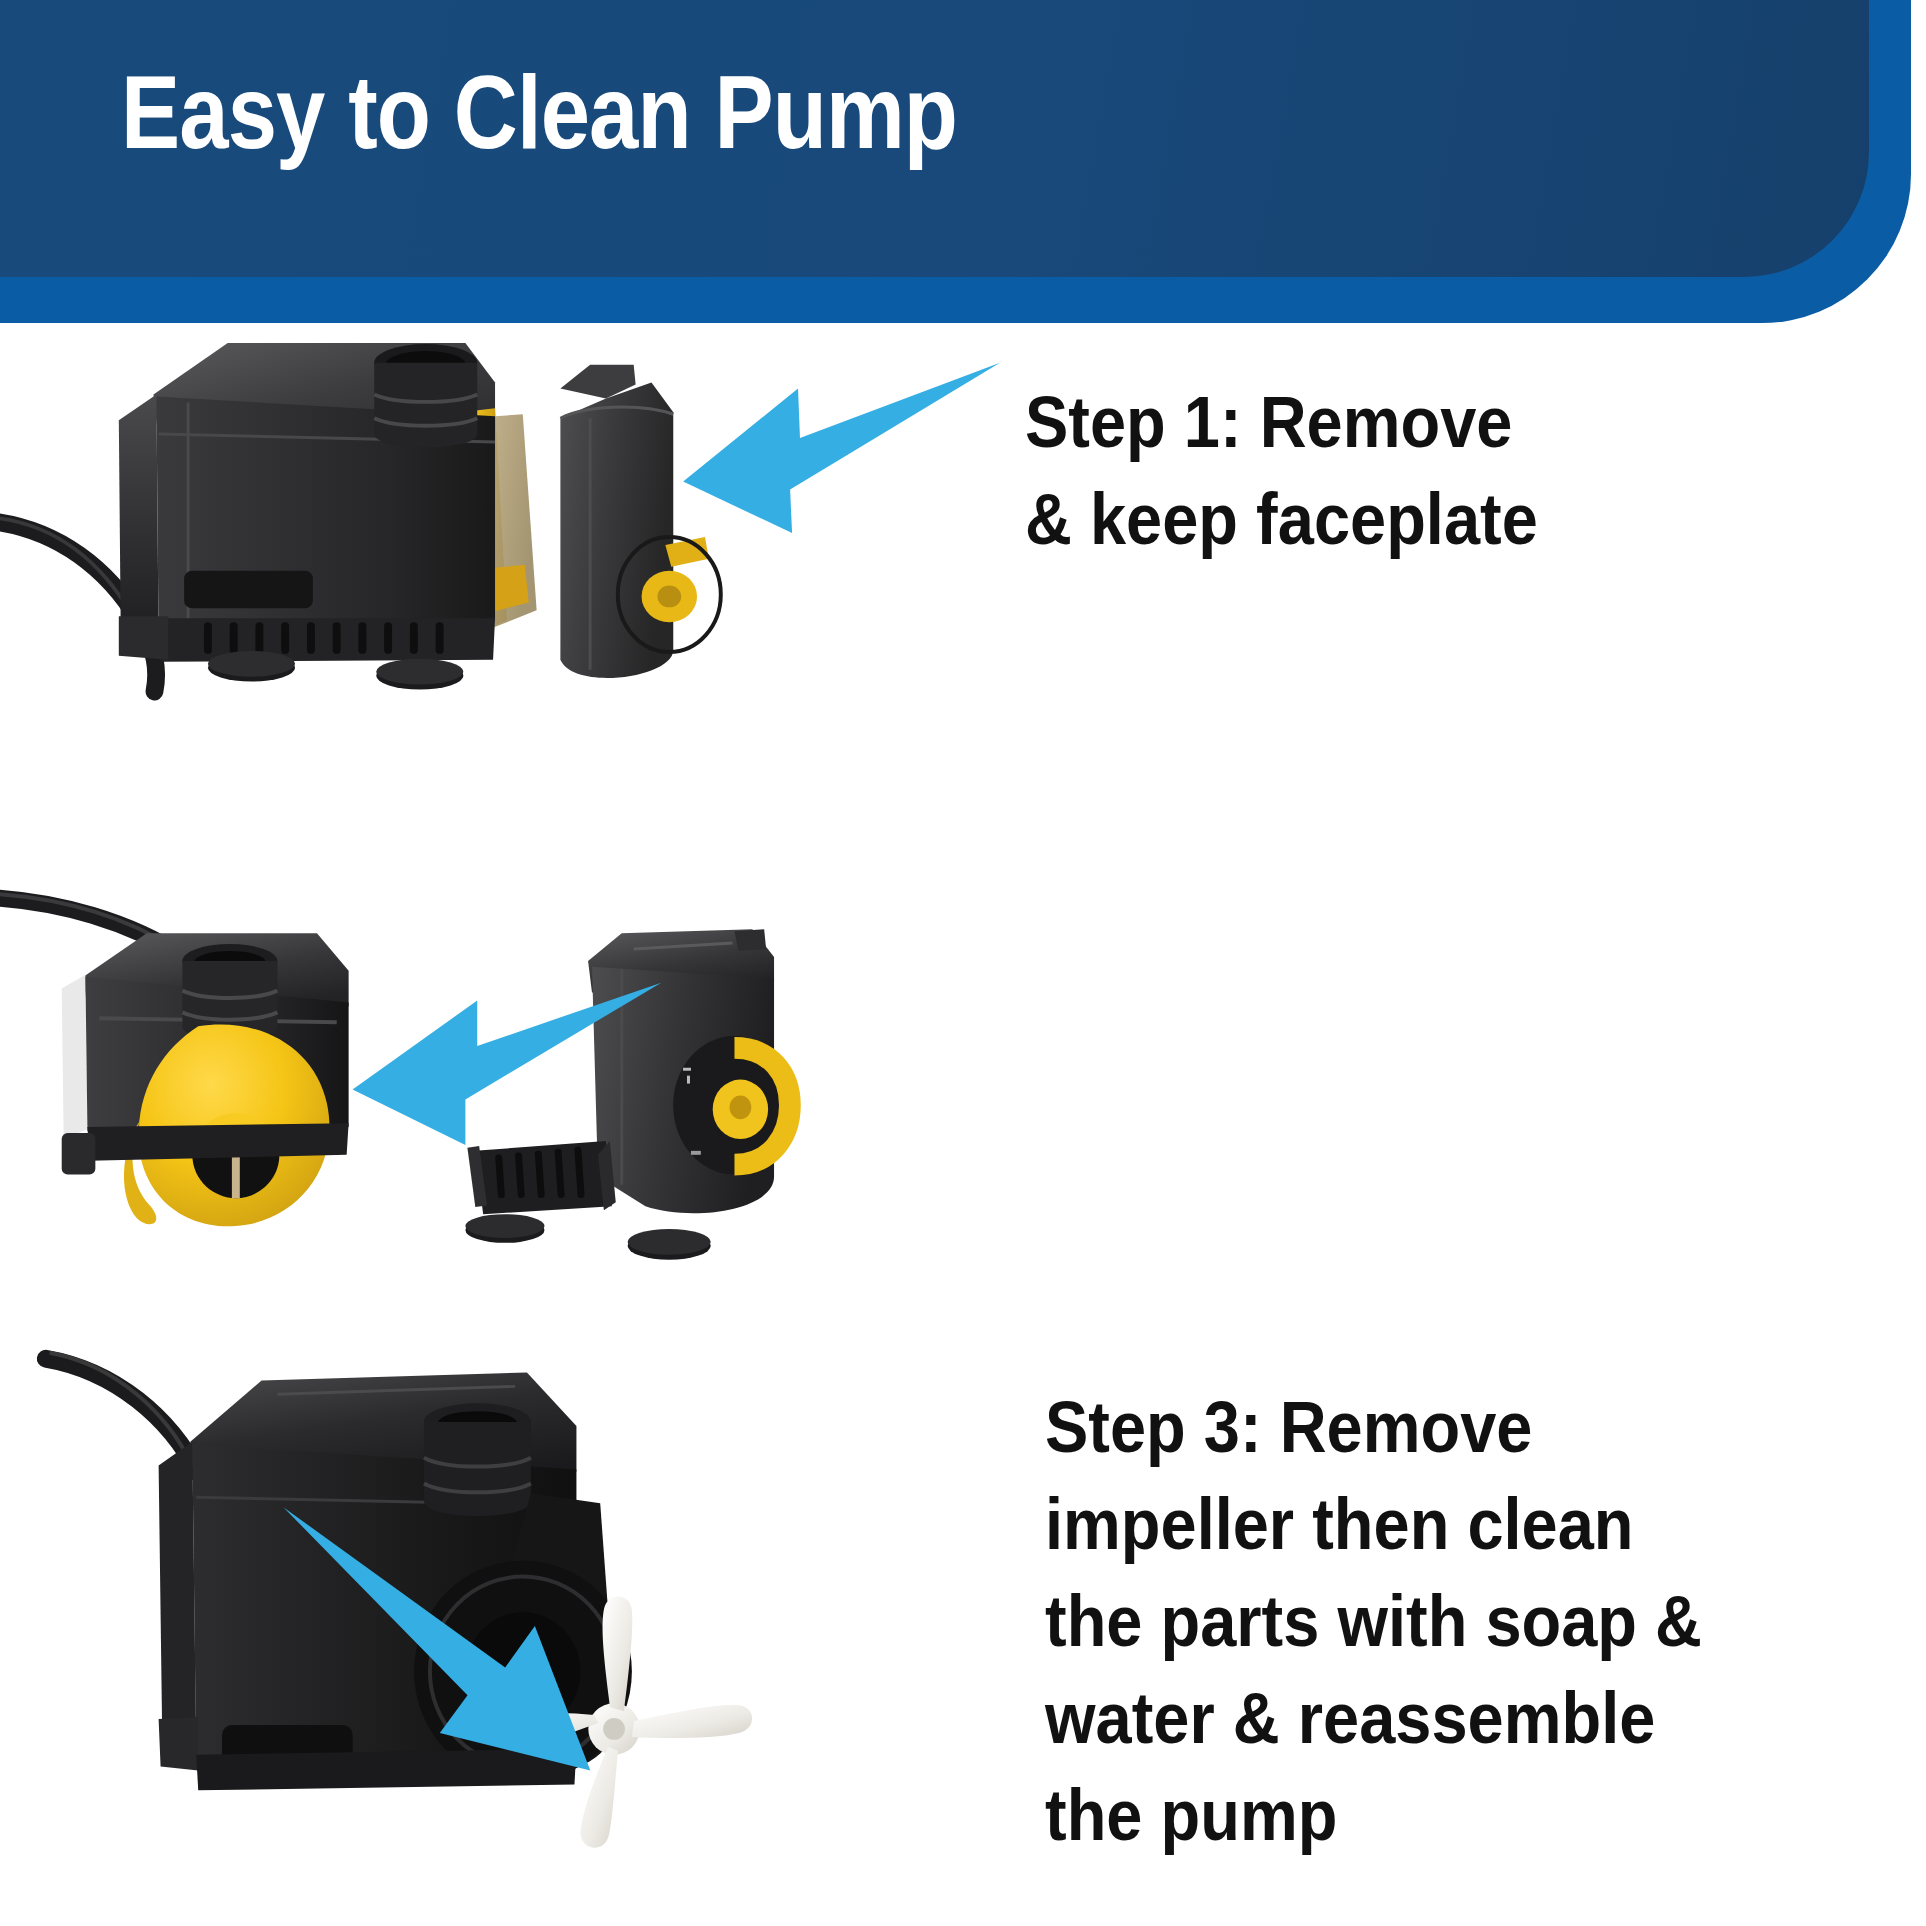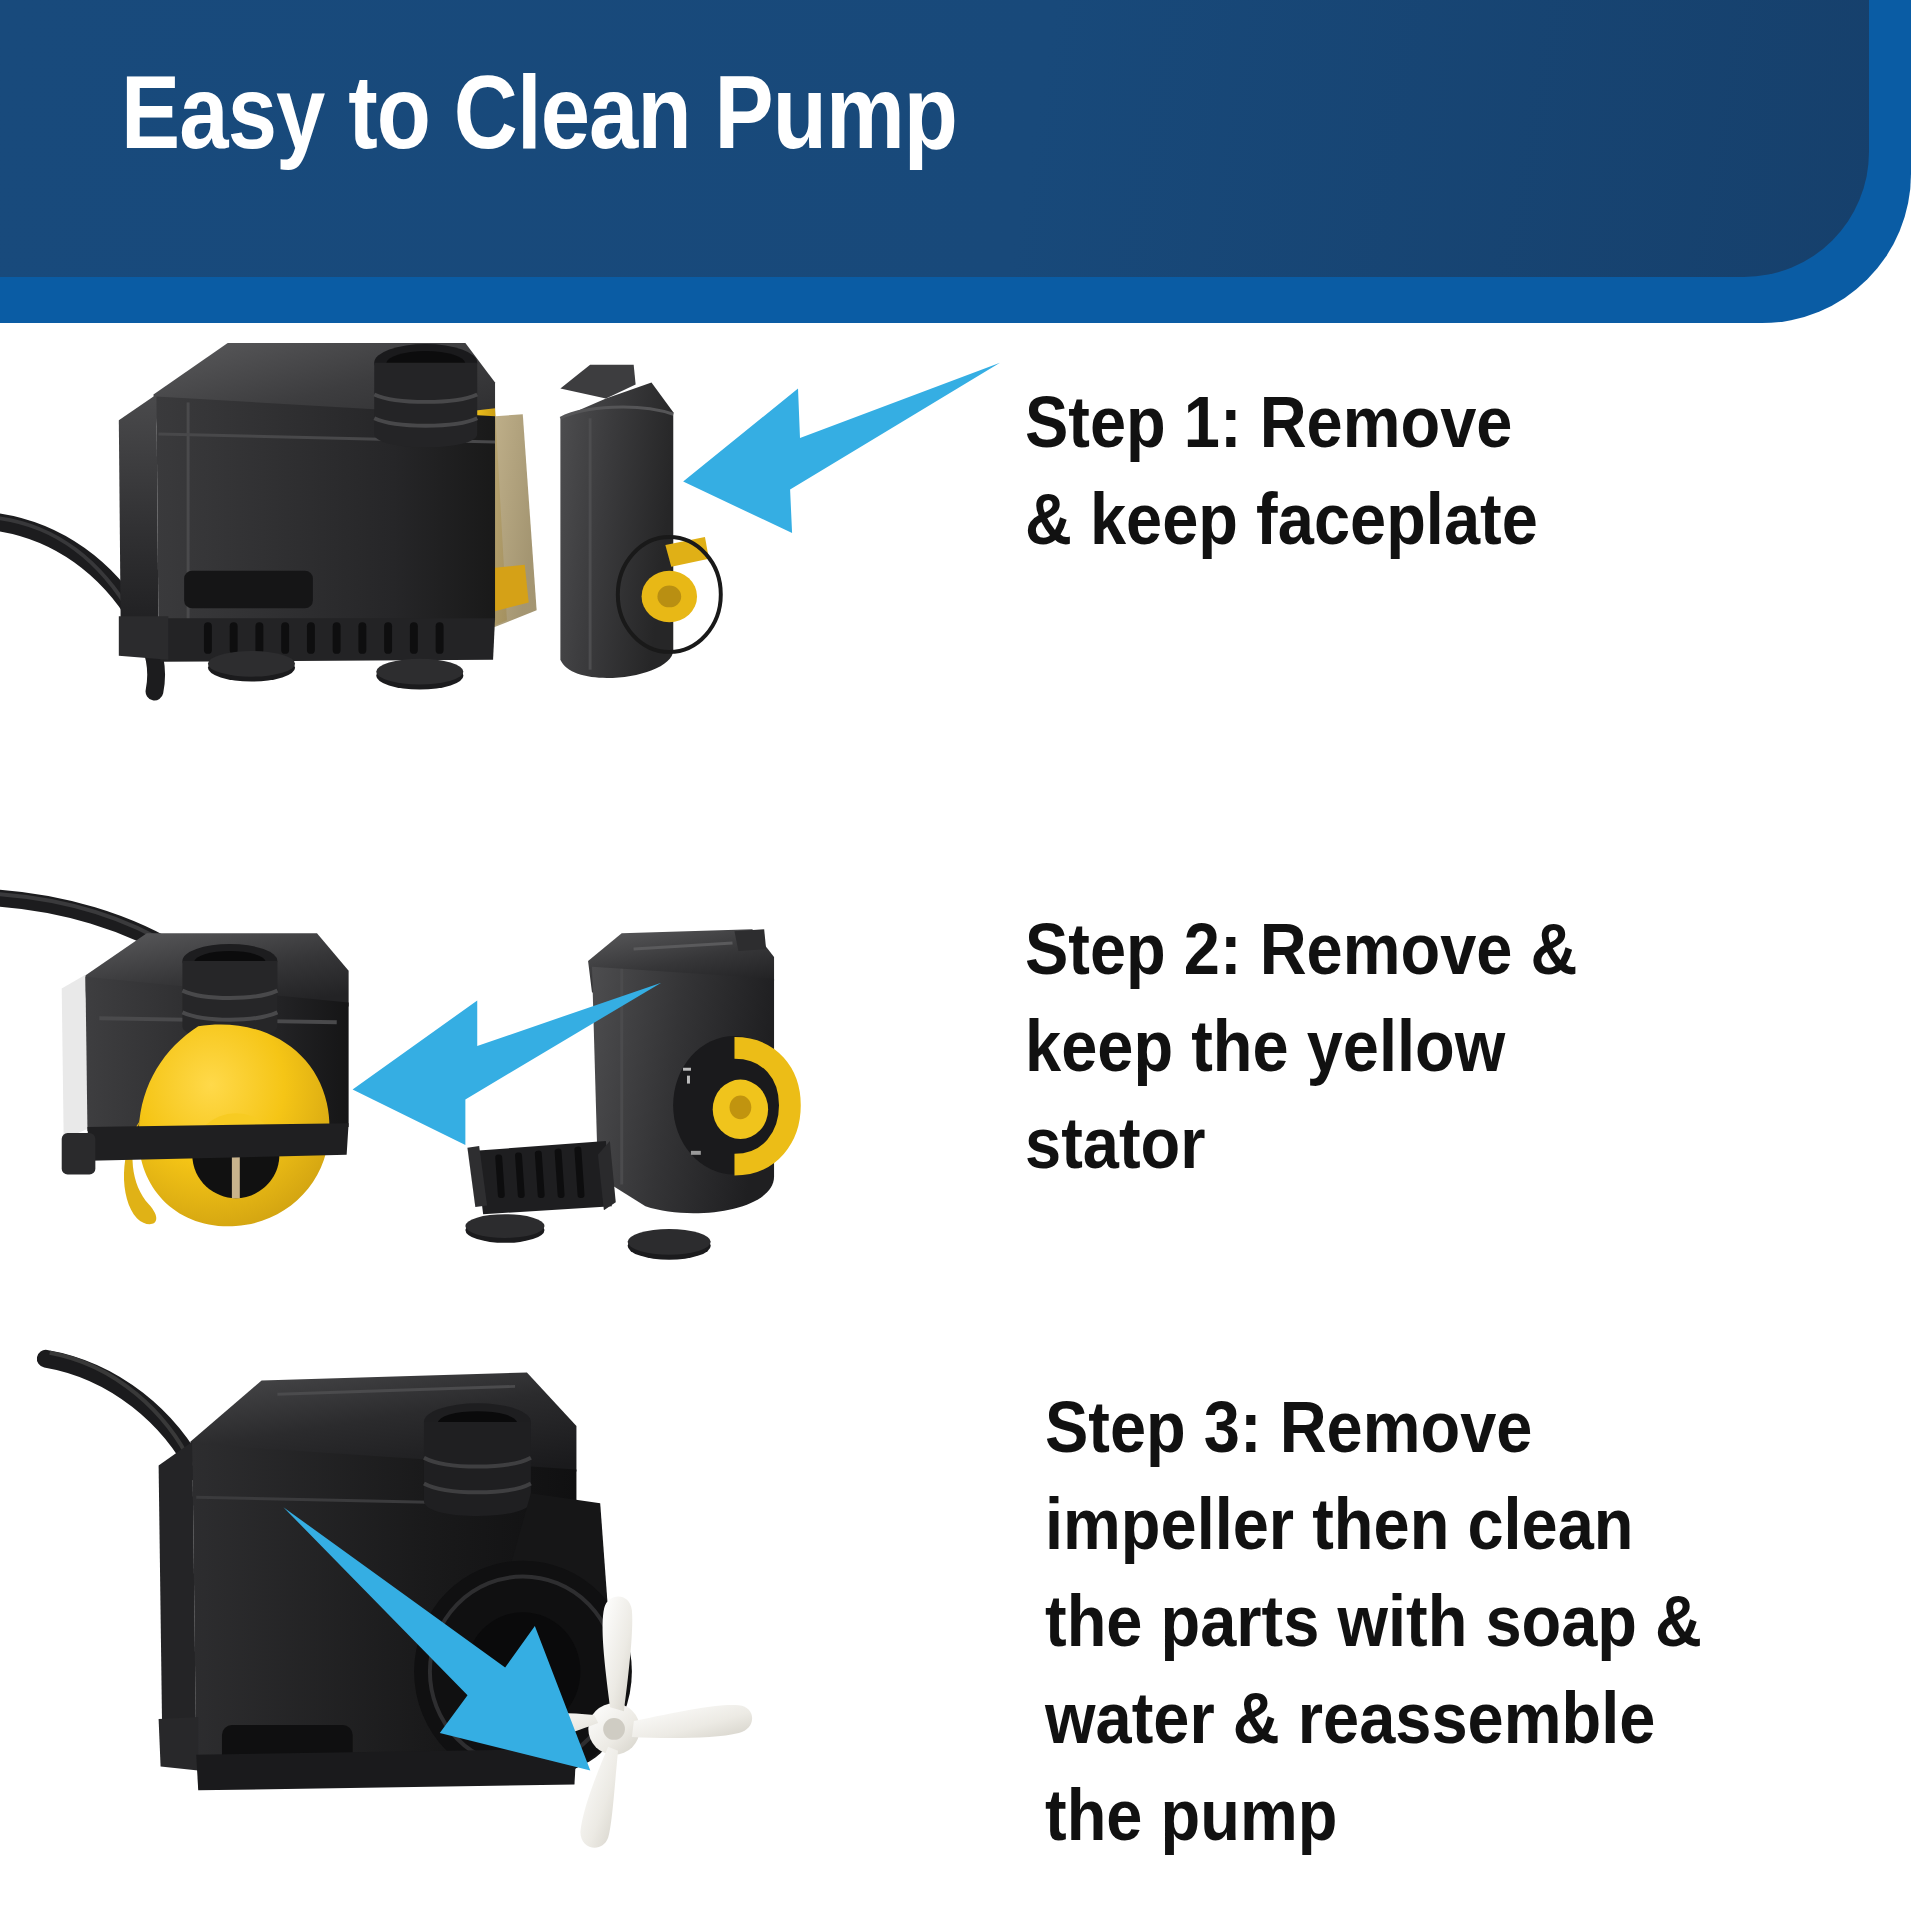--- a/index.html
+++ b/index.html
@@ -248,25 +248,20 @@
         <path d="M478 292 L486 352" stroke="#2e2e30" stroke-width="12" fill="none"></path>
         <ellipse cx="510" cy="376" rx="40" ry="13" fill="#1b1b1d"></ellipse>
         <ellipse cx="510" cy="372" rx="40" ry="12" fill="#2c2c2e"></ellipse>
         <ellipse cx="676" cy="392" rx="42" ry="14" fill="#1b1b1d"></ellipse>
         <ellipse cx="676" cy="388" rx="42" ry="13" fill="#2c2c2e"></ellipse>
         <path d="M604 300 L616 286 L622 348 L610 356 Z" fill="#2a2a2c"></path>
 
         <path d="M668 126 L482 190 L482 144 L356 234 L470 290 L470 244 Z" fill="#35aee3"></path>
       </svg>
     </div>
-    <div class="text-pane">
-      <div class="step-text" id="step2-text">Step 2: Remove &amp;
-keep the yellow
-stator</div>
-    </div>
   </div>
 
   <div class="step-row" id="row-3">
     <div class="photo-pane">
       <svg width="1000" height="604" viewBox="0 0 1010 610">
         <defs>
           <linearGradient id="g3top" x1="0" y1="0" x2="0.5" y2="1">
             <stop offset="0" stop-color="#4a4a4c"></stop>
               <stop offset="0.5" stop-color="#2b2b2d"></stop>
               <stop offset="1" stop-color="#1a1a1c"></stop>

